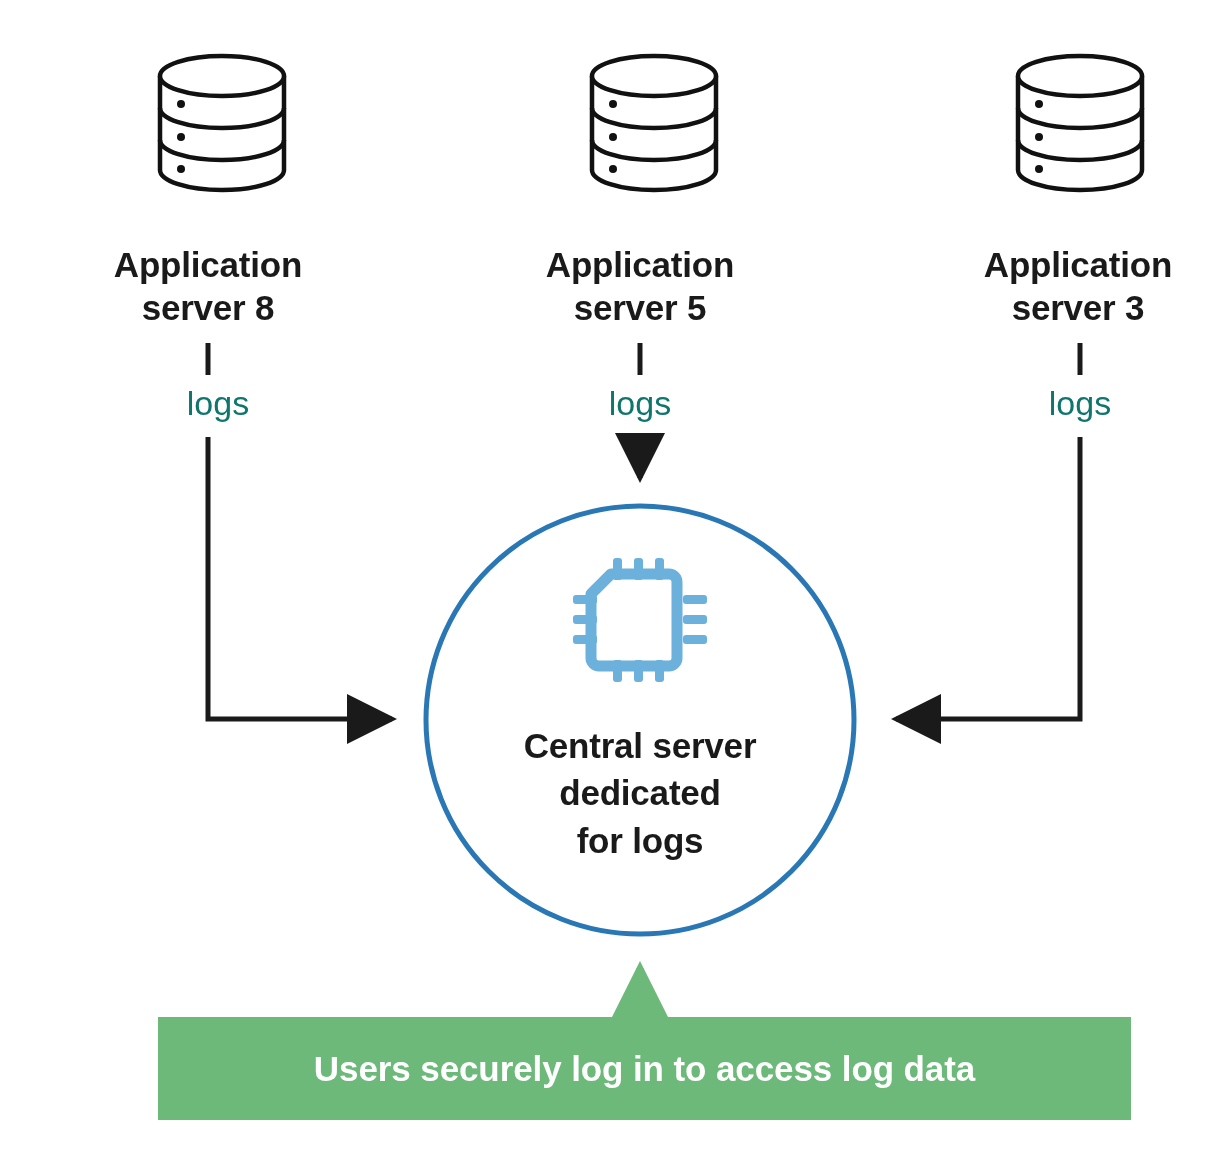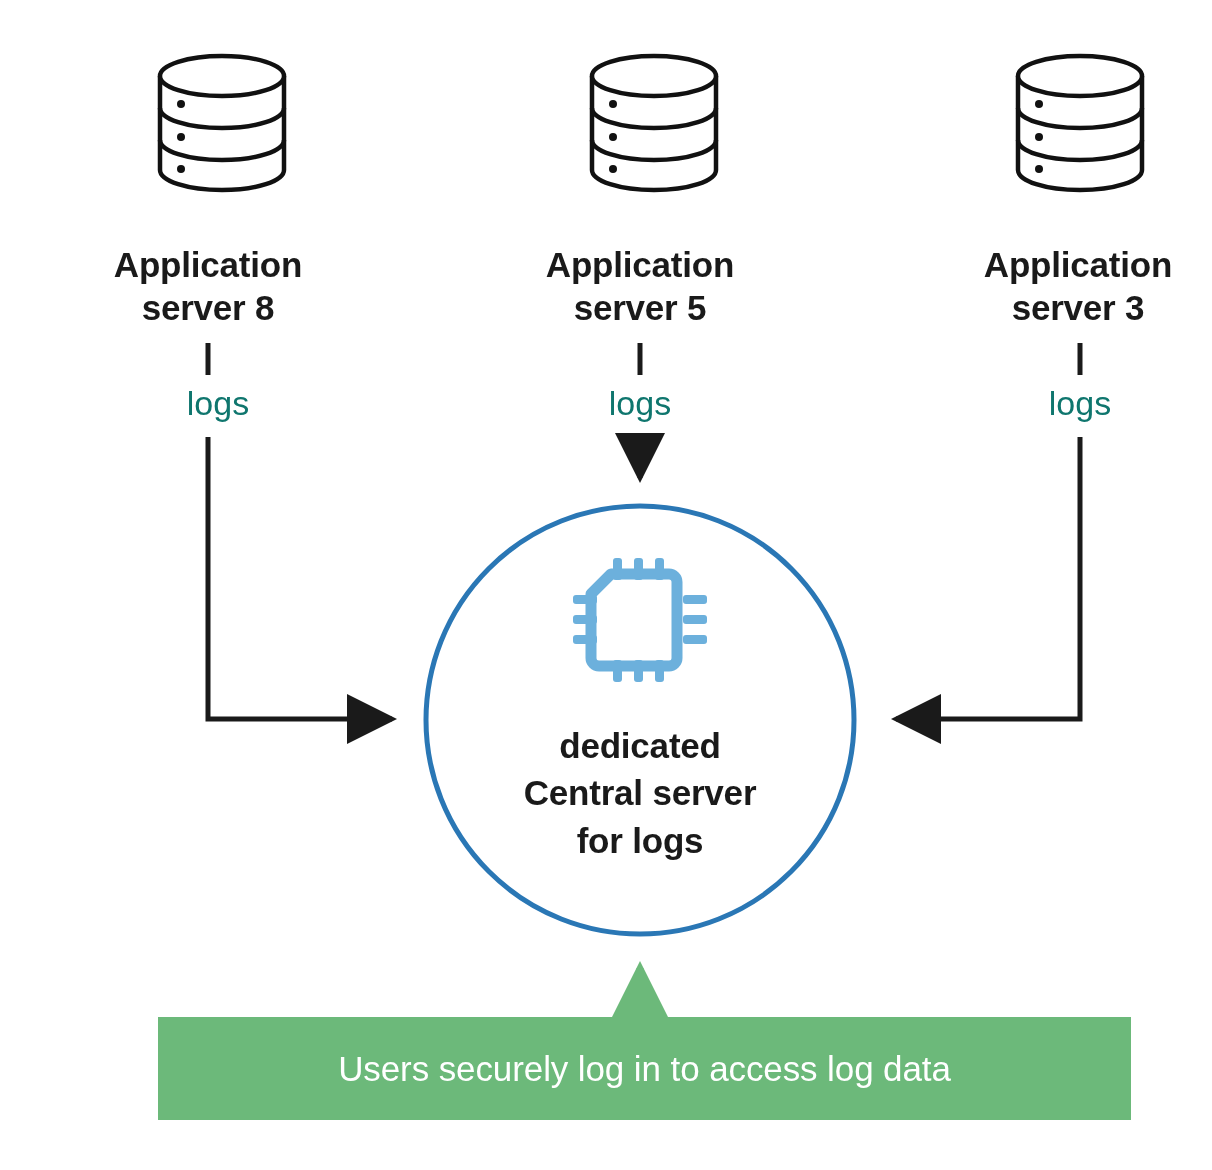--- a/index.html
+++ b/index.html
@@ -61,21 +61,21 @@
     width: 973px;
     height: 103px;
     background: #6cb97a;
     display: flex;
     align-items: center;
     justify-content: center;
   }
   .banner-text {
     color: #ffffff;
     font-size: 35px;
-    font-weight: 400;
+    font-weight: 700;
     letter-spacing: -0.1px;
     text-align: center;
   }
   .db-icon {
     position: absolute;
     width: 140px;
     height: 150px;
   }
   .chip-icon {
     position: absolute;
@@ -189,22 +189,22 @@
 
       <rect x="110" y="37" width="24" height="9" rx="3"></rect>
       <rect x="110" y="57" width="24" height="9" rx="3"></rect>
       <rect x="110" y="77" width="24" height="9" rx="3"></rect>
 
       <path d="M38,16 L96,16 A8,8 0 0 1 104,24 L104,100 A8,8 0 0 1 96,108 L26,108 A8,8 0 0 1 18,100 L18,36 Z" fill="none" stroke="#6cb0dc" stroke-width="11" stroke-linejoin="round"></path>
     </g>
   </svg>
 
   <div class="center-text" style="left:425px; top:722px;">
+    <div>Central server</div>
     <div>dedicated</div>
-    <div>Central server</div>
     <div>for logs</div>
   </div>
 
   <div class="banner">
     <span class="banner-text">Users securely log in to access log data</span>
   </div>
 
 </div>
 
 </body></html>

